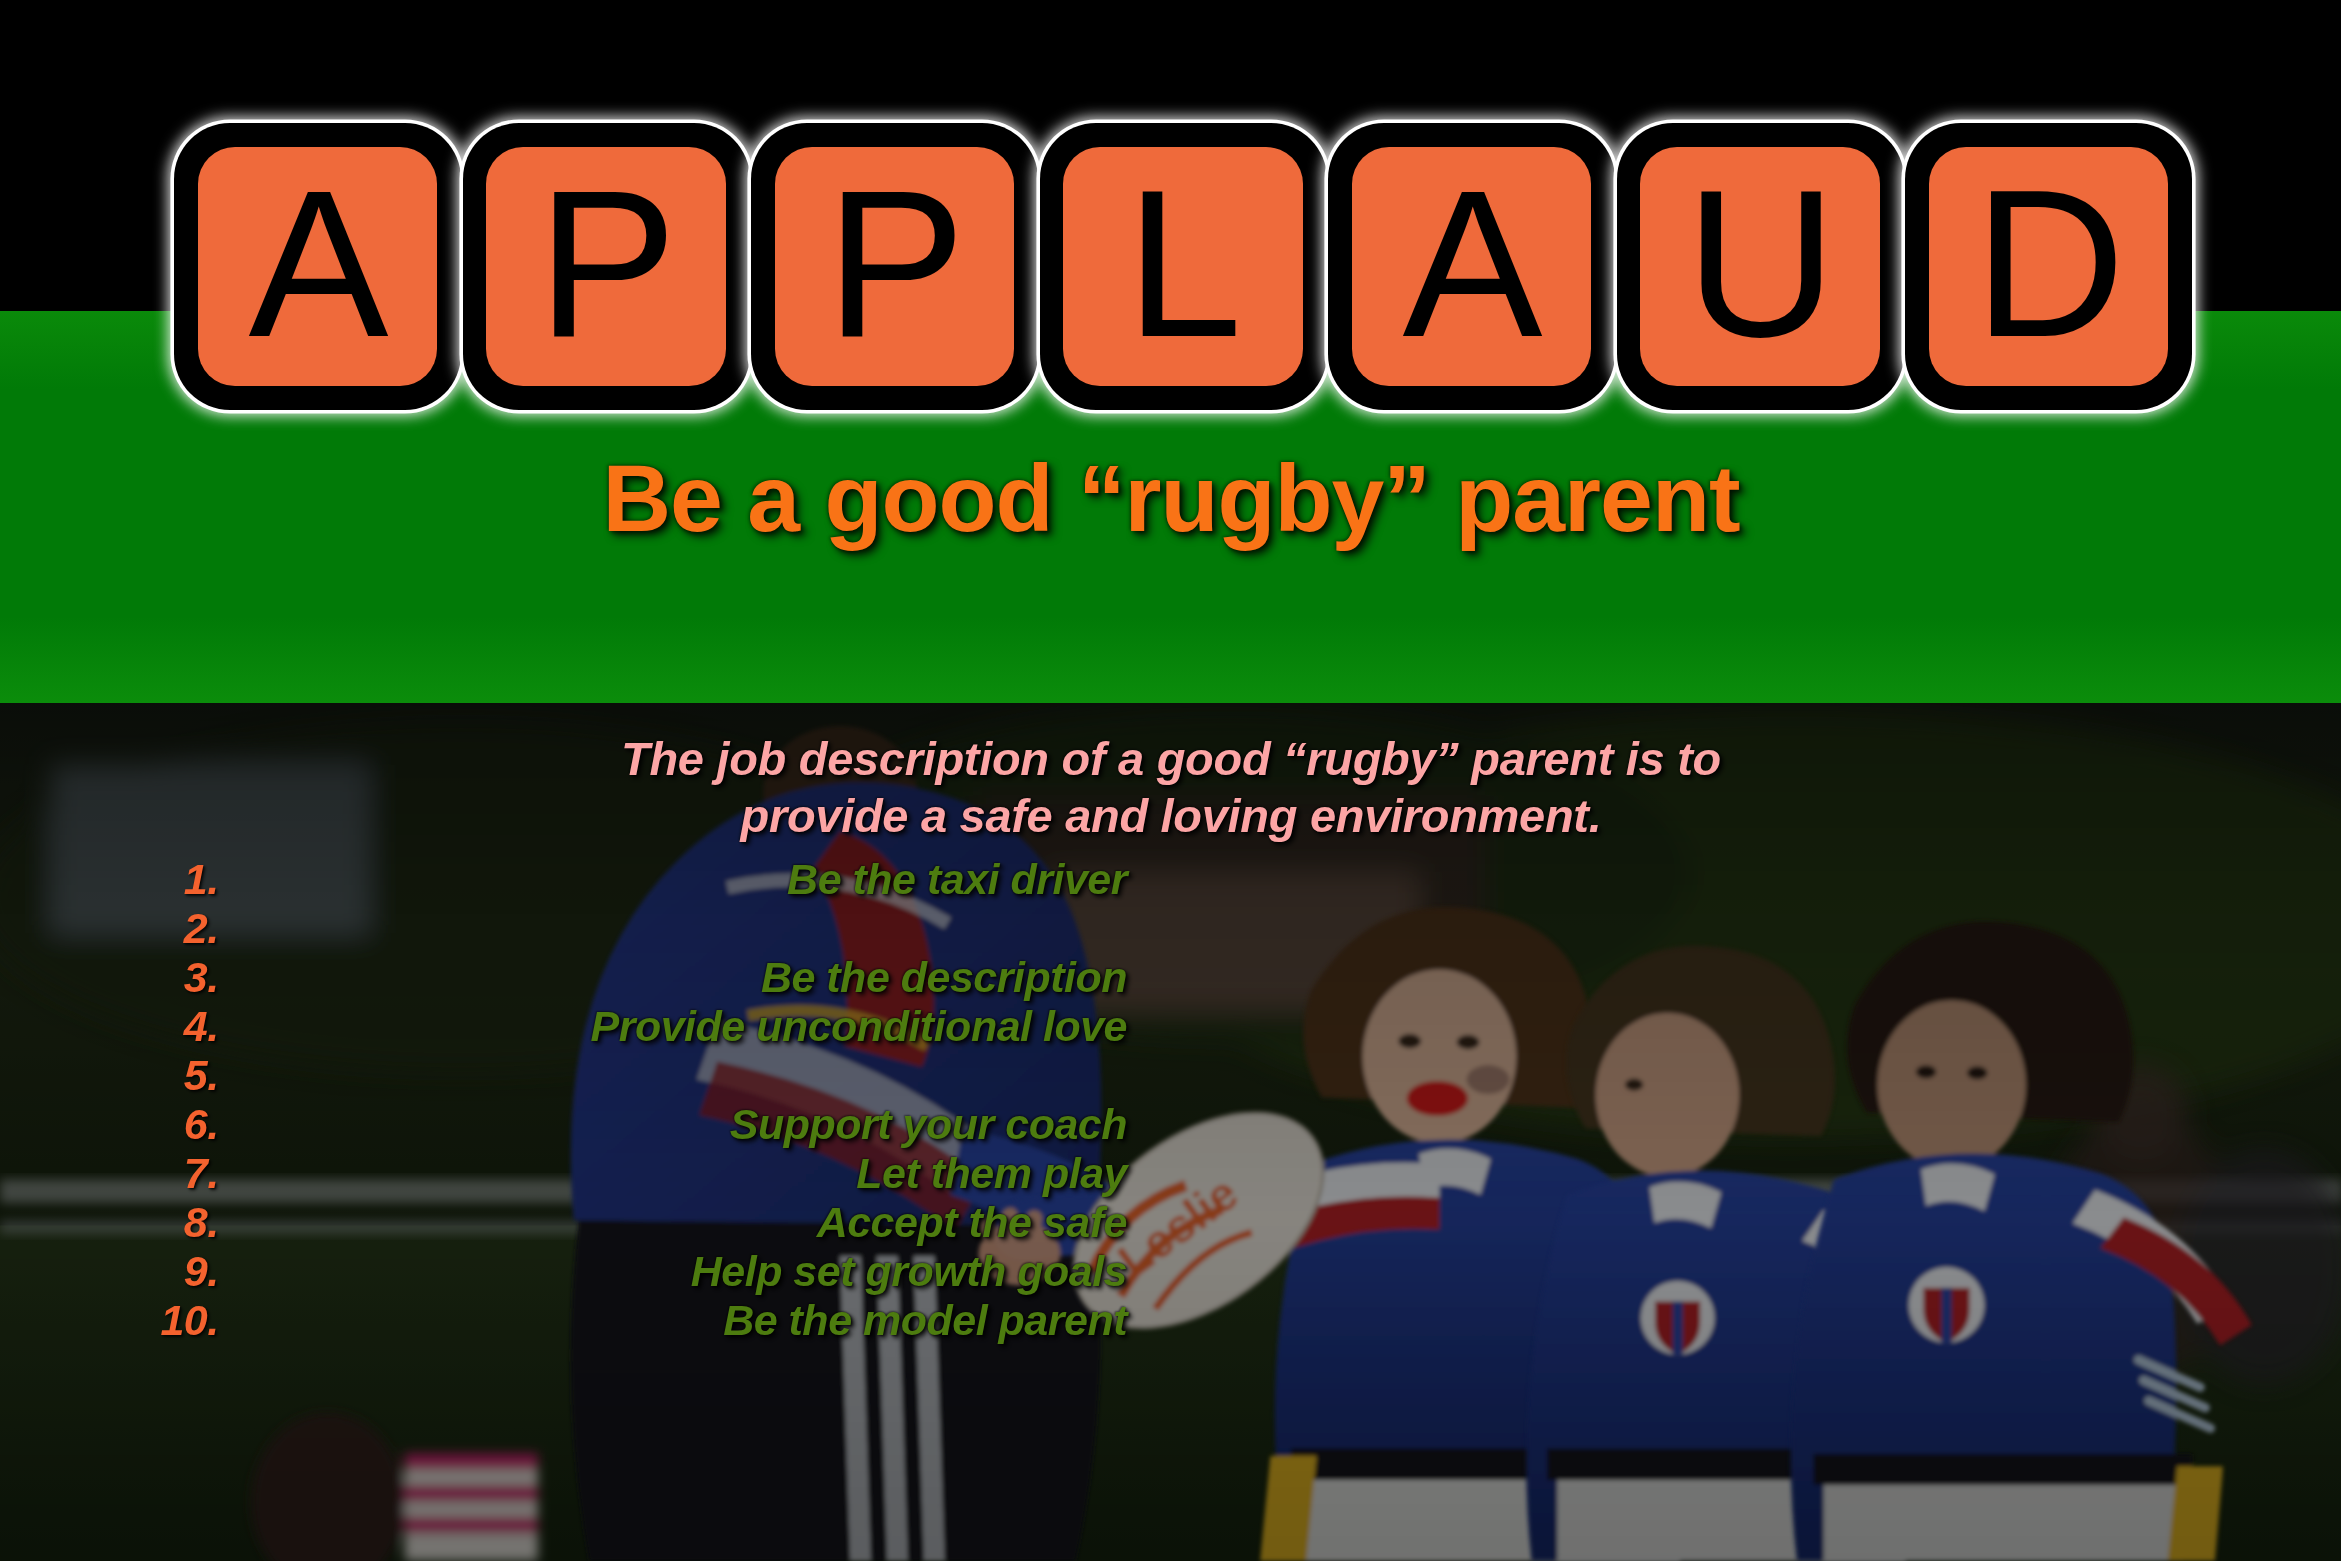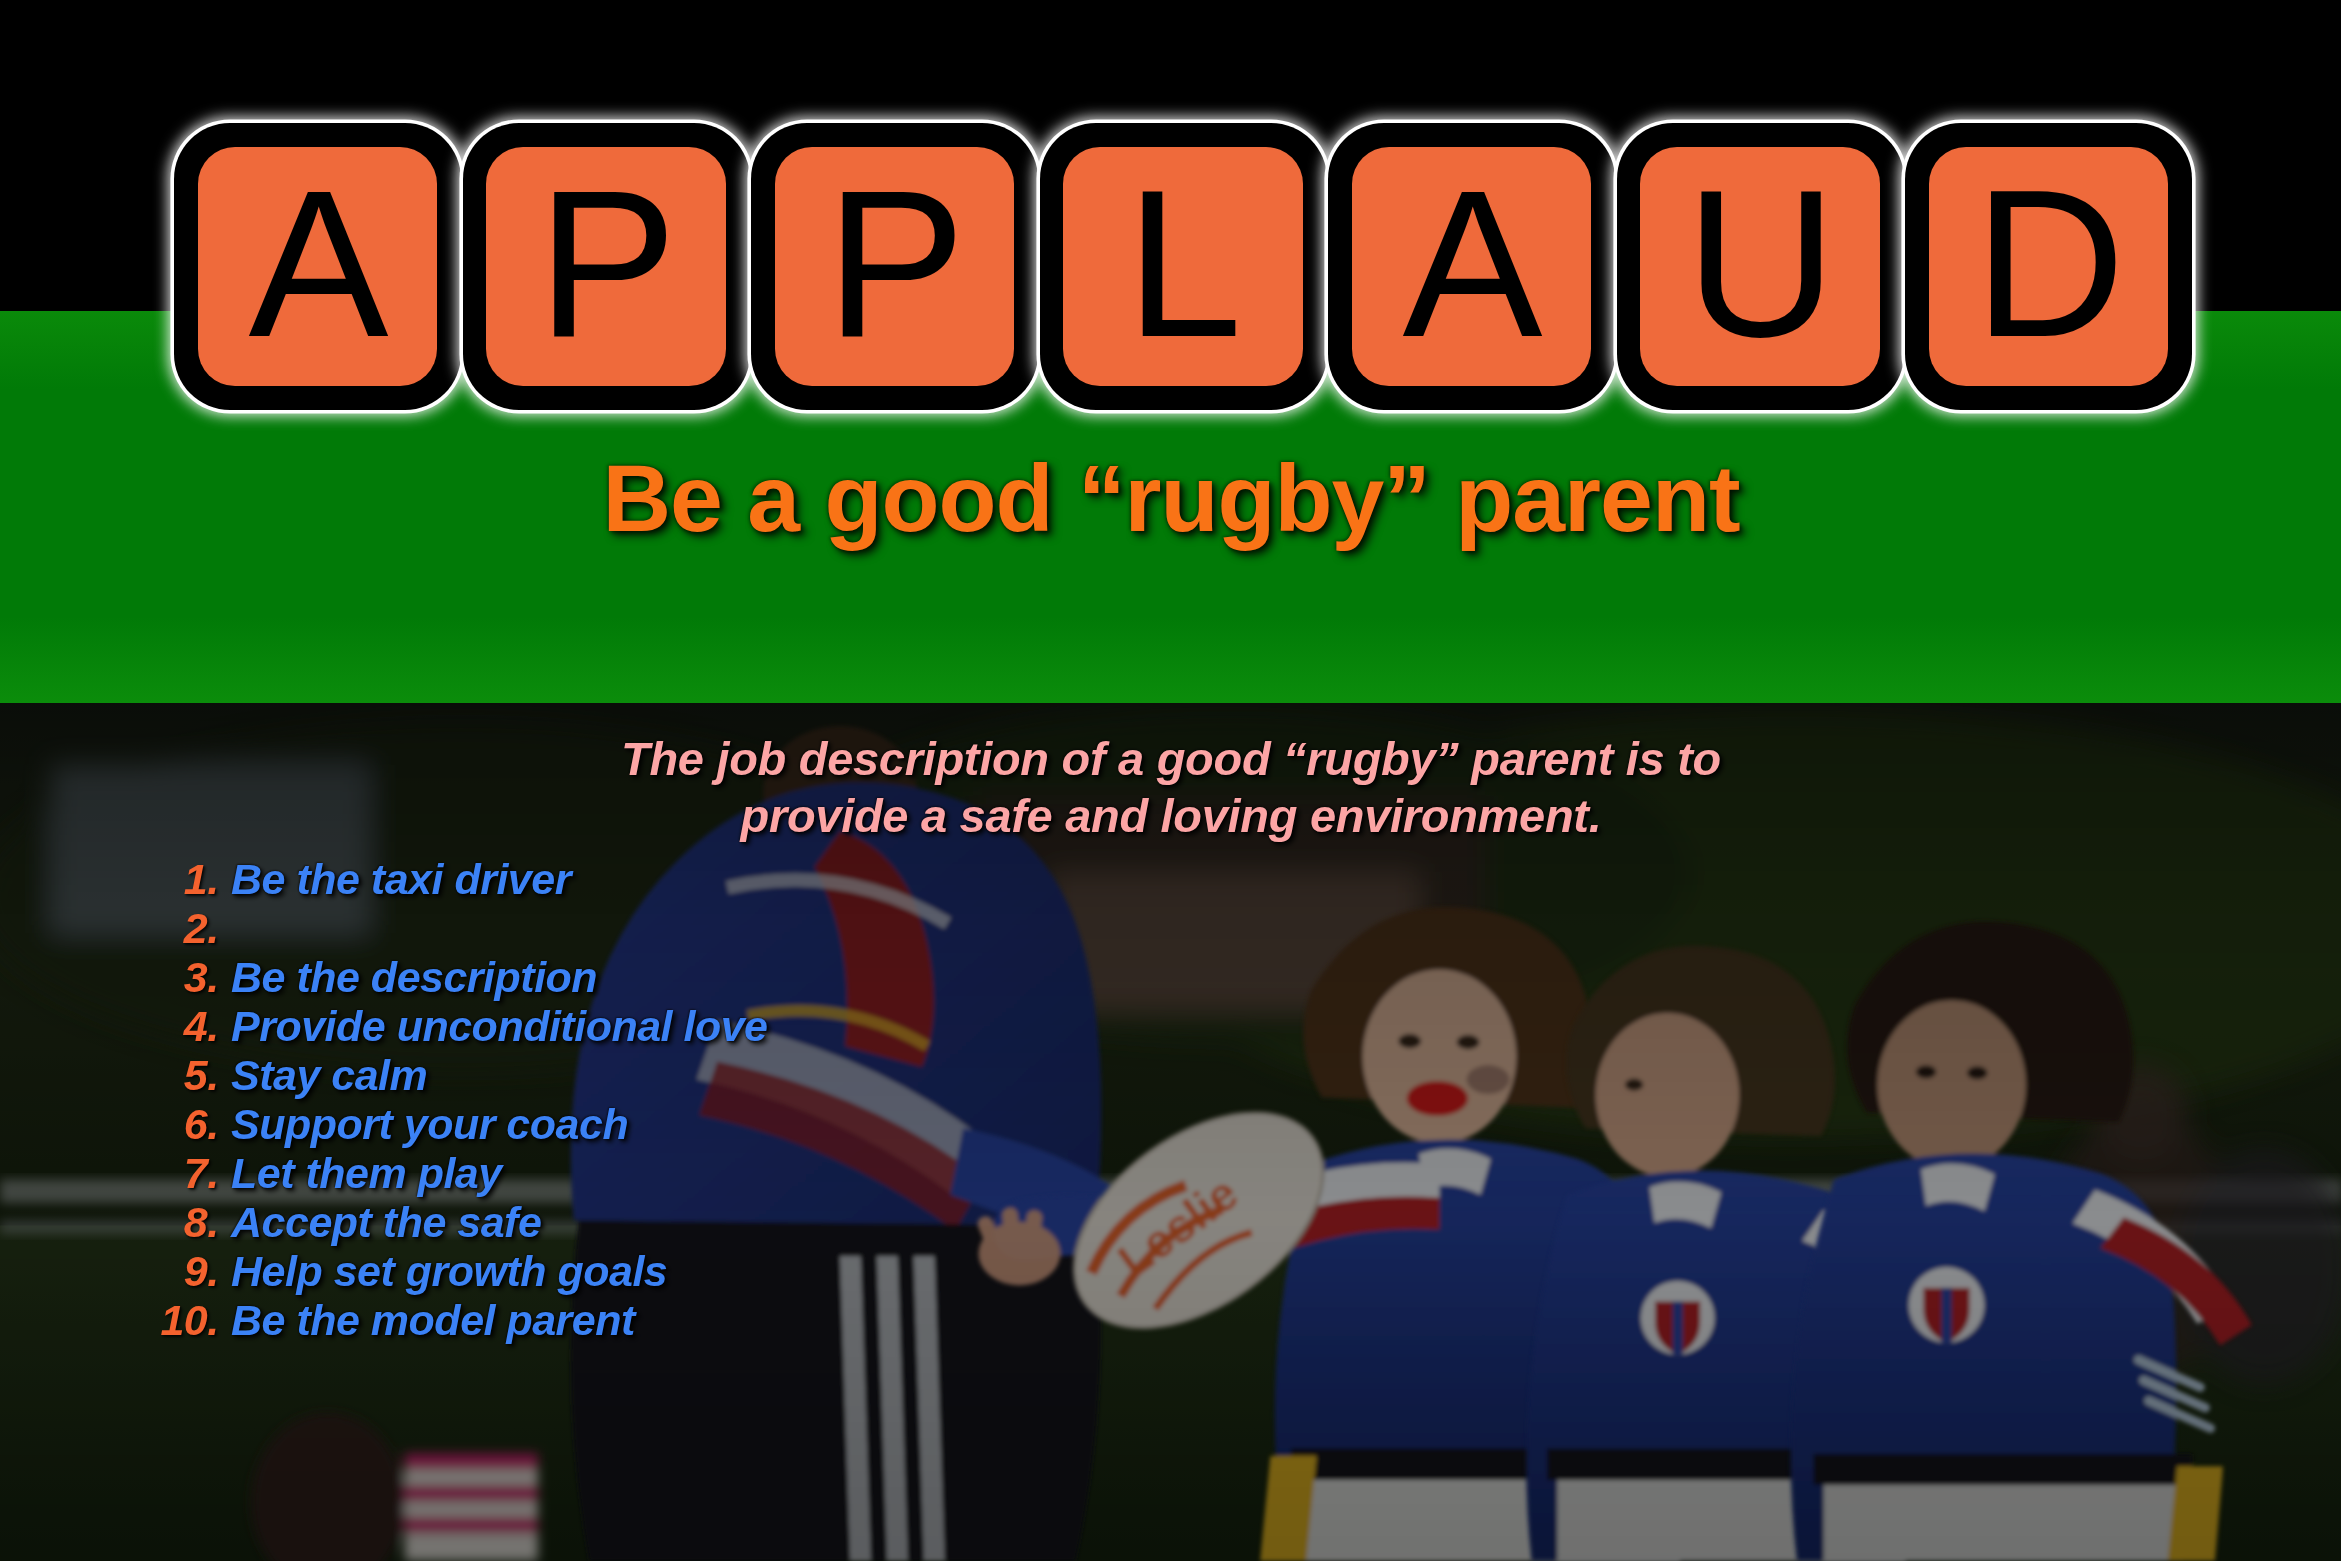--- a/index.html
+++ b/index.html
@@ -136,27 +136,28 @@
     letter-spacing:-0.5px;
     text-shadow:2px 2px 3.6px rgba(0,0,0,.75), 1px 1px 2px rgba(0,0,0,.6);
   }
   .tip-text{
     flex:1 1 auto;
     font-family:"Liberation Sans", sans-serif;
     font-weight:bold;
     font-style:italic;
     font-size:43px;
     line-height:1;
-    color:#3b82f6;
+    color:#4d7c0f;
     letter-spacing:-0.5px;
     white-space:nowrap;
     text-shadow:
        3.1px 3.1px 5.1px rgba(0,0,0,.9),
        1px 1px 2.6px rgba(0,0,0,.8),
       -1px -1px 2px rgba(0,0,0,.45);
+    text-align: right;
   }
   .tip.wide .tip-num{ flex-basis:77px; }
 </style>
 </head>
 <body>
 
 <div id="poster">
 
   <div class="band-black"></div>
 
@@ -418,21 +419,20 @@
     <div class="tip">
       <span class="tip-num">3.</span>
       <span class="tip-text">Be the description</span>
     </div>
     <div class="tip">
       <span class="tip-num">4.</span>
       <span class="tip-text">Provide unconditional love</span>
     </div>
     <div class="tip">
       <span class="tip-num">5.</span>
-      <span class="tip-text">Stay calm</span>
     </div>
     <div class="tip">
       <span class="tip-num">6.</span>
       <span class="tip-text">Support your coach</span>
     </div>
     <div class="tip">
       <span class="tip-num">7.</span>
       <span class="tip-text">Let them play</span>
     </div>
     <div class="tip">

